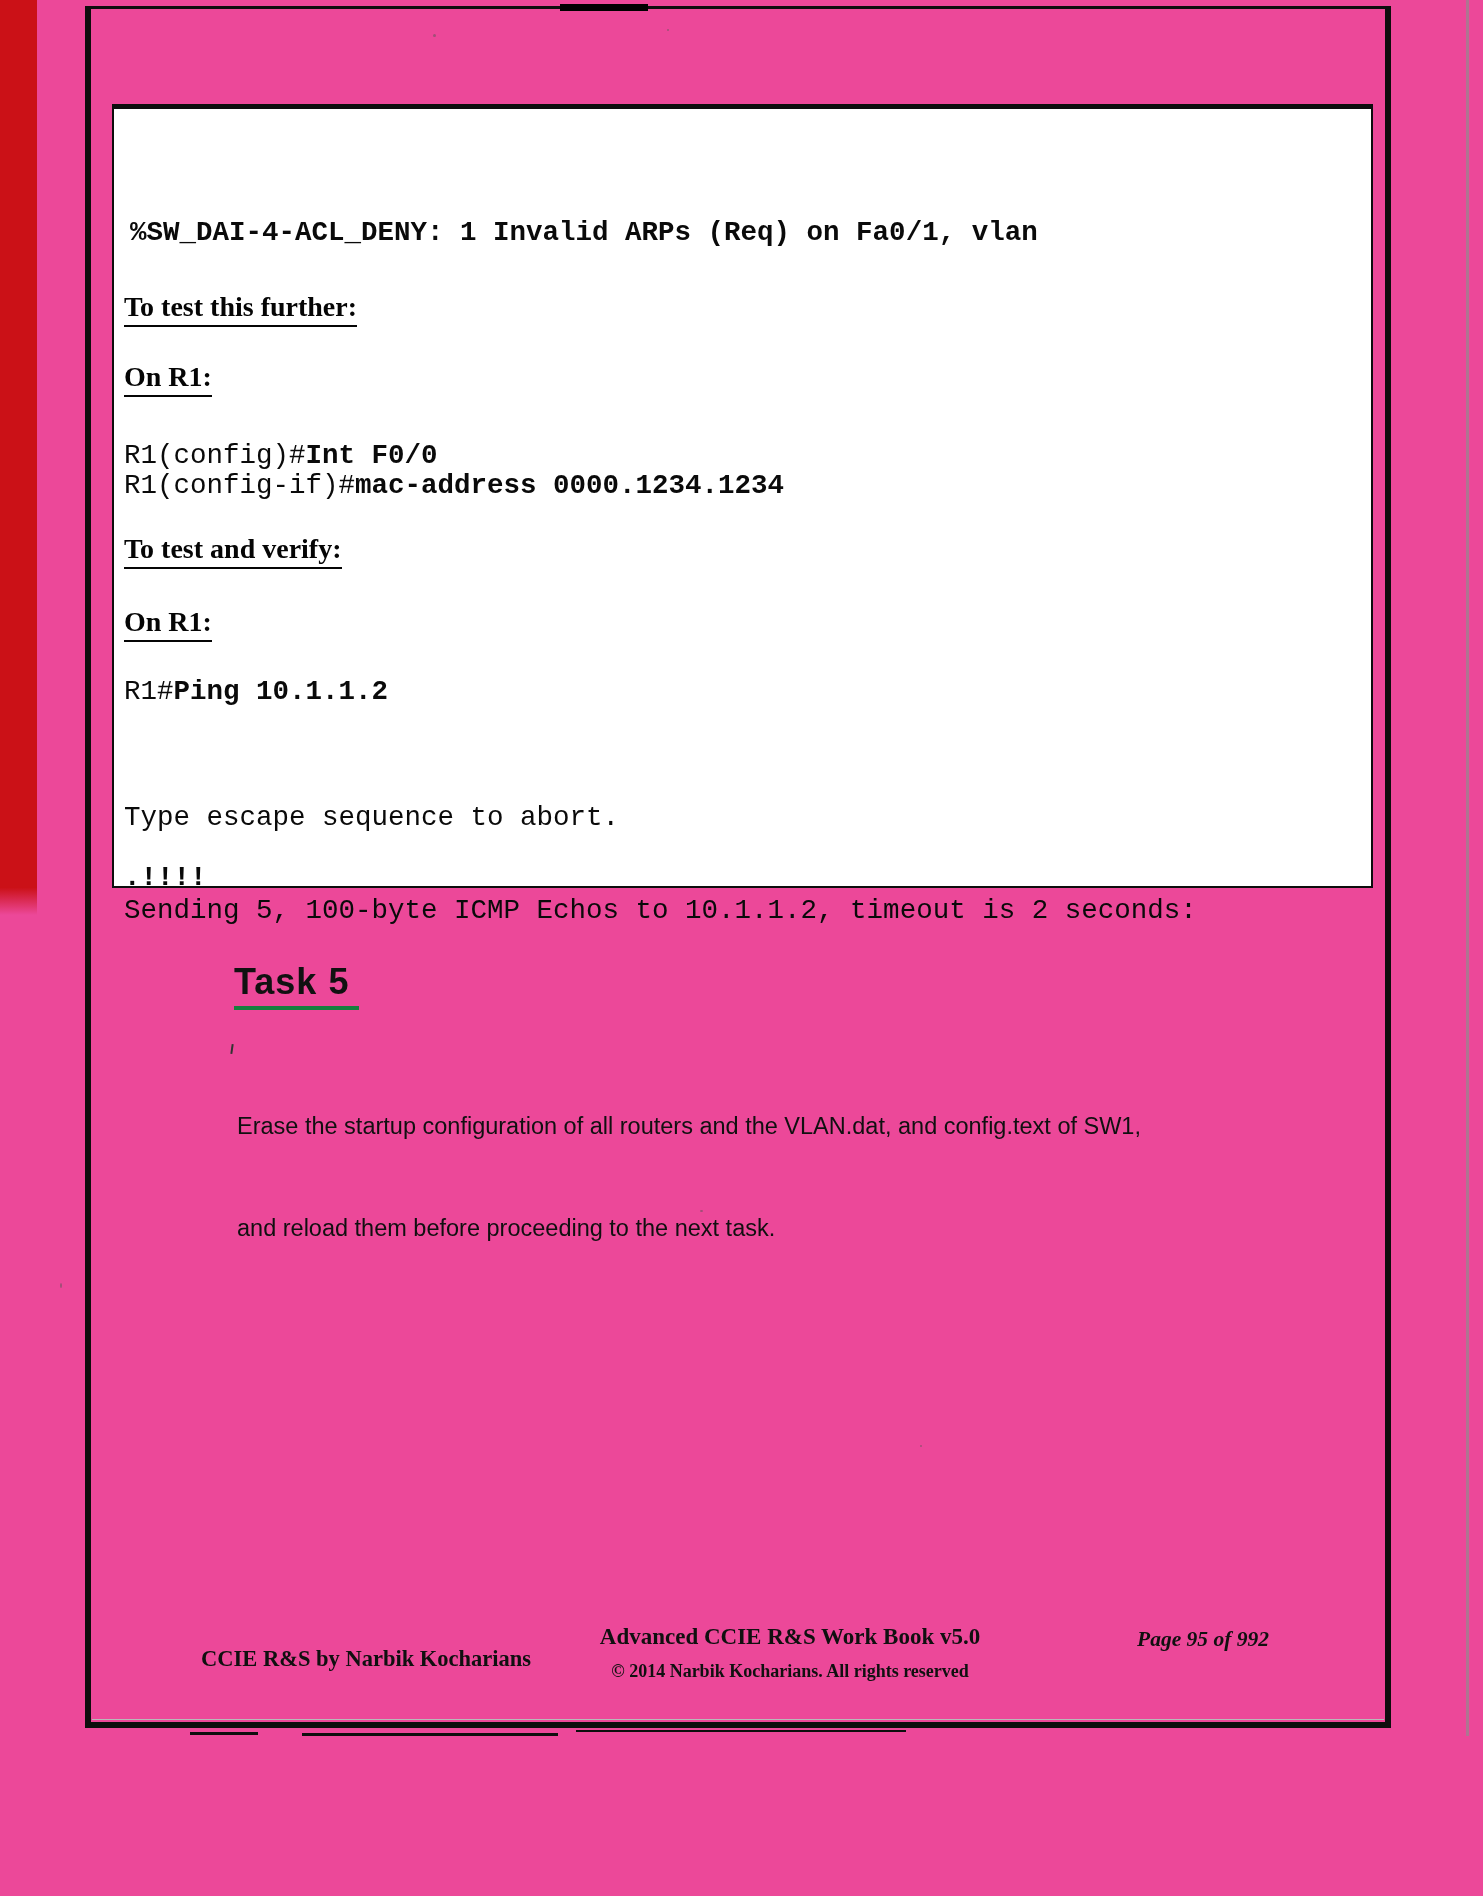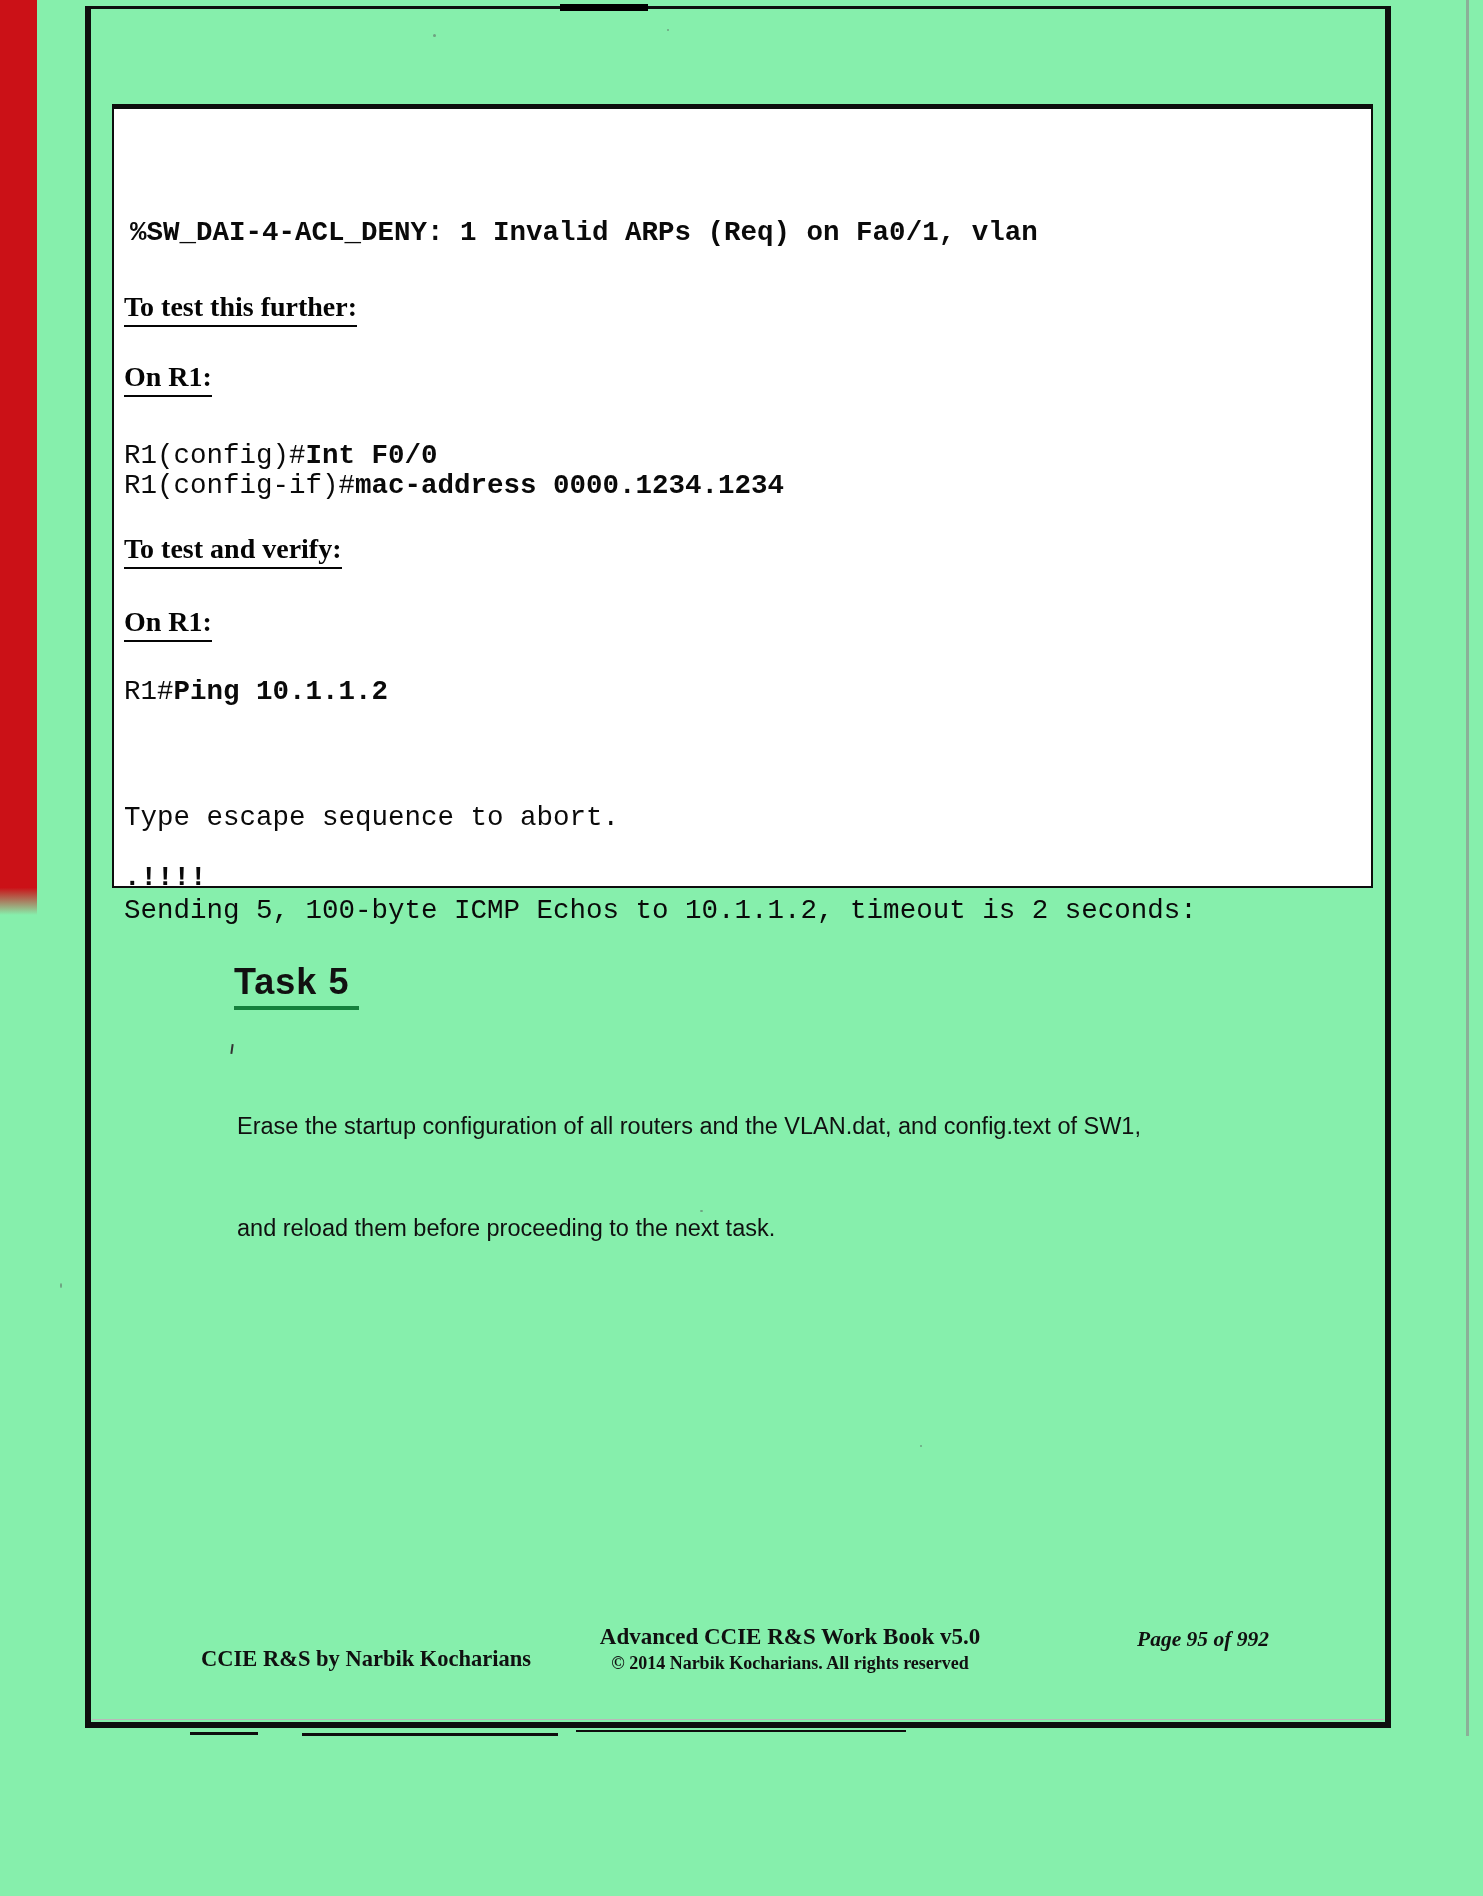--- a/index.html
+++ b/index.html
@@ -1,19 +1,19 @@
 <!DOCTYPE html>
 <html><head>
 <meta charset="utf-8">
 <style>
   html,body{margin:0;padding:0;background:#ffffff;}
   #page{
     position:relative;
     width:1483px;height:1896px;
-    background:#86efac;
+    background:#ec4899;
     overflow:hidden;
     color:#0d0d0d;
     font-family:"Liberation Serif","DejaVu Serif",serif;
   }
   
   .red-stripe{
     position:absolute;left:0;top:0;width:37px;height:915px;
     background:linear-gradient(180deg,#cb1117 0%,#cb1117 97%,rgba(203,17,23,0) 100%);
   }
   .edge-line{
@@ -89,21 +89,21 @@
   
   .footer-author{
     position:absolute;left:201px;top:1626px;
     font-weight:bold;font-size:22.5px;color:#101010;white-space:pre;margin-top:20px;
   }
   .footer-center{
     position:absolute;left:591px;top:1624px;width:398px;
     text-align:center;color:#101010;
   }
   .footer-center .title{font-weight:bold;font-size:23px;white-space:pre;}
-  .footer-center .copyright{font-weight:bold;font-size:18px;margin-top:3px;white-space:pre;}
+  .footer-center .copyright{font-weight:bold;font-size:18px;margin-top:11px;white-space:pre;}
   .footer-page{
     position:absolute;left:1137px;top:1627px;
     font-style:italic;font-weight:bold;font-size:21.5px;color:#101010;white-space:pre;
   }
 </style>
 </head>
 <body>
 
 <div id="page">
 

